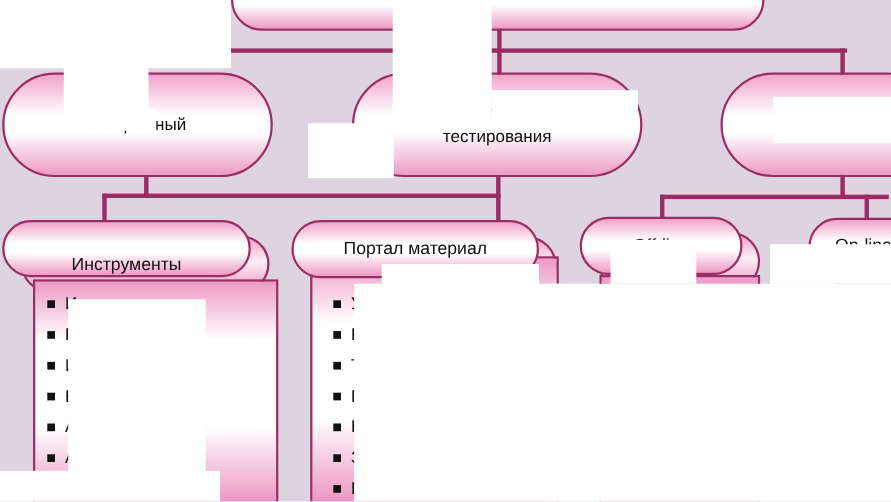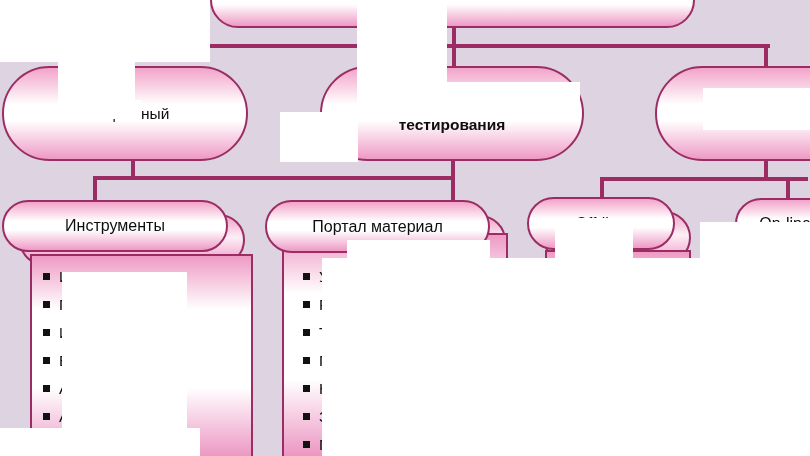--- a/index.html
+++ b/index.html
@@ -65,34 +65,34 @@
 
   <div class="stadium" style="left:210px;top:-28px;width:485px;height:56px;border-radius:28px;">
     <span class="lbl2"></span>
   </div>
 
   <div class="stadium" style="left:2px;top:66px;width:246px;height:95px;">
     <span class="lbl2">
       <span style="display:block">Лекционный</span>
     </span>
   </div>
-  <div class="stadium" style="left:320px;top:66px;width:264px;height:95px;font-weight:bold;">
+  <div class="stadium" style="left:320px;top:66px;width:264px;height:95px;">
     <span class="lbl2">
       <span style="display:block">Блоки</span>
       <span style="display:block">тестирования</span>
     </span>
   </div>
   <div class="stadium" style="left:655px;top:66px;width:200px;height:95px;">
     <span class="lbl2">
       <span style="display:block"></span>
       <span style="display:block"></span>
     </span>
   </div>
 
-  <div class="stadium" style="left:2px;top:200px;width:226px;height:52px;">
+  <div class="stadium" style="left:2px;top:200px;width:226px;height:52px;align-items:flex-end;">
     <span class="lbl3">Инструменты</span>
   </div>
   <div class="stadium" style="left:265px;top:200px;width:225px;height:53px;">
     <span class="lbl3">Портал материал</span>
   </div>
   <div class="stadium" style="left:527px;top:197px;width:148px;height:53px;">
     <span class="lbl3">Off-line</span>
   </div>
   <div class="stadium" style="left:735px;top:198px;width:100px;height:52px;">
     <span class="lbl3">On-line</span>

